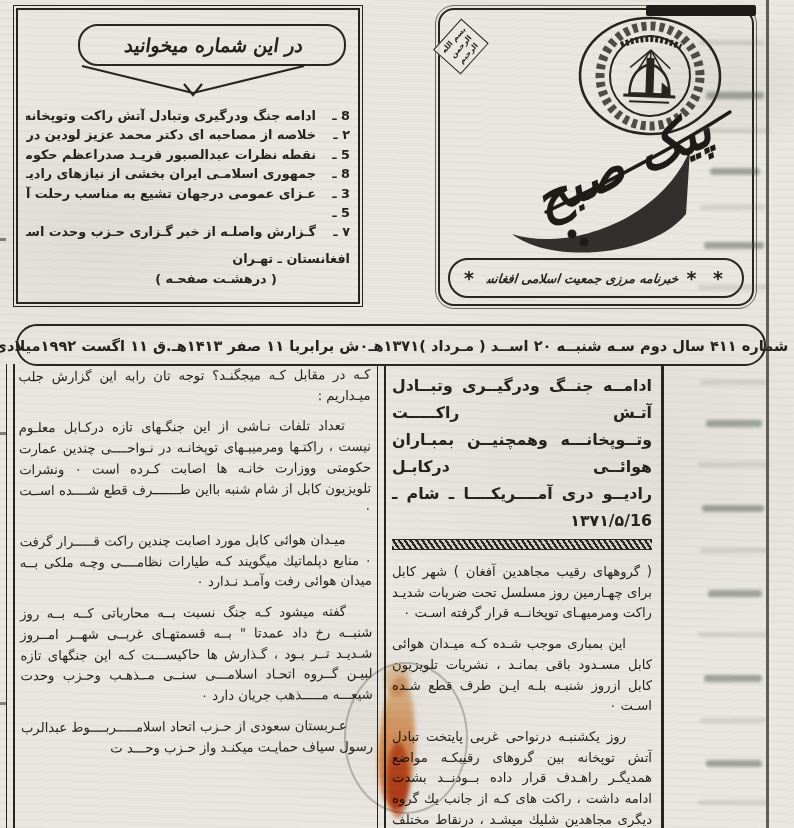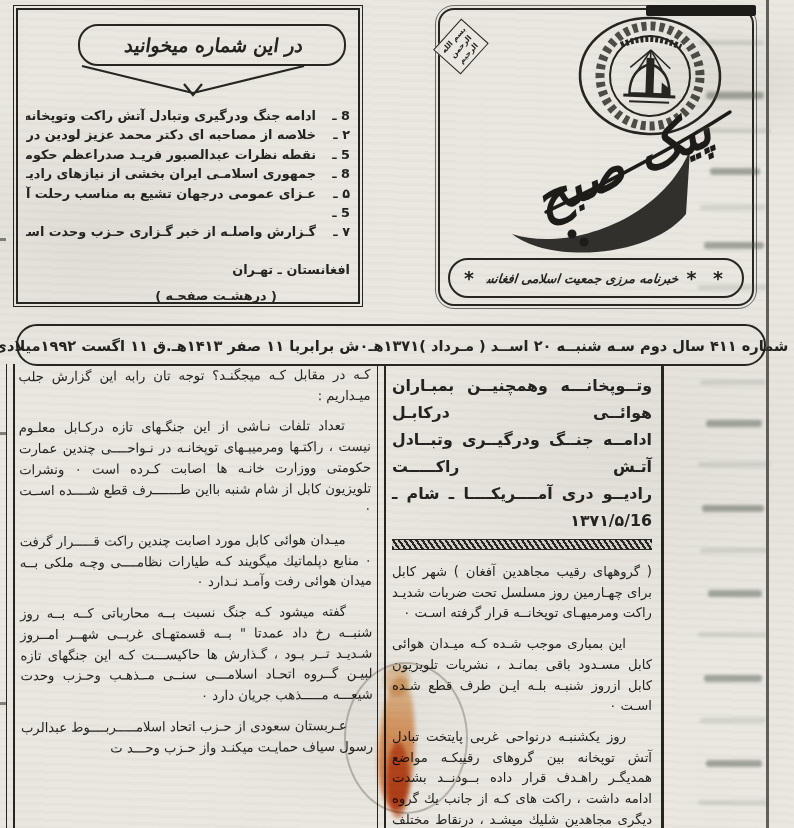--- a/index.html
+++ b/index.html
@@ -20,22 +20,22 @@
     border:2.5px solid #26251f;outline:1.2px solid #26251f;outline-offset:2px;
     padding:6px 8px 4px 8px;box-sizing:border-box;direction:rtl;}
   .toc-pill{position:relative;margin:8px 4px 0 52px;height:38px;border:2px solid #26251f;
     border-radius:20px;display:flex;align-items:center;justify-content:center;}
   .toc-title{font-size:19px;font-weight:700;font-style:italic;letter-spacing:1px;transform:skewX(6deg);}
   .toc-arrow{position:absolute;left:60px;top:52px;width:230px;height:36px;}
   .toc-list{margin-top:40px;}
   .toc-item{display:flex;gap:4px;font-size:12.8px;font-weight:700;line-height:19.4px;}
   .toc-num{flex:none;width:30px;}
   .toc-text{flex:1;white-space:nowrap;overflow:hidden;}
-  .toc-cont{font-size:12.8px;font-weight:700;line-height:20px;margin-top:18px;}
-  .toc-note{font-size:12.8px;font-weight:700;text-align:center;transform:translateX(28px);margin-top:8px;}
+  .toc-cont{font-size:12.8px;font-weight:700;line-height:20px;margin-top:7px;}
+  .toc-note{font-size:12.8px;font-weight:700;text-align:center;transform:translateX(28px);margin-top:2px;}
   
   .mast-box{position:absolute;left:438px;top:8px;width:316px;height:298px;
     border:2.2px solid #26251f;border-radius:16px;outline:1px solid rgba(38,37,31,.65);outline-offset:2px;
     box-sizing:border-box;}
   .mast-topbar{position:absolute;left:206px;top:-5px;width:110px;height:11px;background:#1d1c19;border-radius:2px;}
   .bismillah{position:absolute;left:0px;top:18px;width:36px;font-size:7.5px;line-height:1.3;
     border:1.5px solid #26251f;padding:3px 2px;text-align:center;font-weight:700;
     transform:rotate(-48deg);background:rgba(233,231,224,.92);}
   .emblem{position:absolute;left:134px;top:4px;width:152px;height:124px;transform:rotate(2deg);}
   .nameplate-wrap{position:absolute;left:14px;top:96px;width:286px;height:156px;}
@@ -102,21 +102,21 @@
         </div>
       <div class="toc-item">
           <span class="toc-num">5 ـ</span>
           <span class="toc-text">نقطه نظرات عبدالصبور فریـد  صدراعظم حکومت موقت ۰</span>
         </div>
       <div class="toc-item">
           <span class="toc-num">8 ـ</span>
           <span class="toc-text">جمهوری اسلامـی ایران بخشی از نیازهای رادیـوو ......</span>
         </div>
       <div class="toc-item">
-          <span class="toc-num">۵ ـ</span>
+          <span class="toc-num">3 ـ</span>
           <span class="toc-text">عـزای عمومی درجهان تشیع به مناسب رحلت آیت ا .....</span>
         </div>
       <div class="toc-item">
           <span class="toc-num">5 ـ</span>
         </div>
       <div class="toc-item">
           <span class="toc-num">۷ ـ</span>
           <span class="toc-text">گـزارش واصلـه از خبر گـزاری حـزب وحدت اسلامــی</span>
         </div>
     </div>
@@ -164,22 +164,22 @@
   <div class="date-band">
     <span class="date-text">شماره ۴۱۱ سال دوم سـه شنبــه ۲۰ اســد ( مـرداد )۱۳۷۱هـ۰ش برابربا ۱۱ صفر ۱۴۱۳هـ.ق ۱۱ اگست ۱۹۹۲میلادی</span>
   </div>
 
   <div class="vrule vrule-left"></div>
   <div class="vrule vrule-mid"></div>
   <div class="vrule vrule-right"></div>
 
   <div class="col col-right">
     <div class="headline">
+      <div>ادامــه جنــگ ودرگیــری وتبــادل آتـش راکـــــت</div>
       <div>وتــوپخانـــه وهمچنیــن بمبـاران هوائــی درکابـل</div>
-      <div>ادامــه جنــگ ودرگیــری وتبــادل آتـش راکـــــت</div>
       <div>رادیــو دری آمــــریکــــا ـ شام ـ ۱۳۷۱/۵/16</div>
     </div>
     <div class="hatch"></div>
     <p class="para ni">( گروههای رقیب مجاهدین آفغان ) شهر کابل برای چهـارمین روز مسلسل تحت ضربات شدیـد راکت ومرمیهـای توپخانــه قرار گرفته اسـت ۰</p>
     <p class="para">این بمباری موجب شـده کـه میـدان هوائی کابل مسـدود باقی بمانـد ، نشریات تلویزیون کابل ازروز شنبـه بلـه ایـن طرف قطع شـده اسـت ۰</p>
     <p class="para">روز یکشنبـه درنواحی غربی پایتخت تبادل آتش توپخانه بین گروهای رقیبکـه مواضع همدیگـر راهـدف قرار داده بــودنــد بشدت ادامه داشت ، راکت های کـه از جانب یك گروه دیگری مجاهدین شلیك میشـد ، درنقاط مختلف شهر فرود آمــــد ، چندین راکت بعمارات دولتی اصابت نموده است ۰ ویــــك راکت درداخل قصـر ریاست جمهوری منفجـر گـردیـد ۰ هزاران نفر بسواری بس وموتر وحتی پای پیاده از گلوله باری درشهـر فرار میکننـد ۰</p>
   </div>
 
   <div class="col col-left">
     <p class="para ni">کـه در مقابل کـه میجگنـد؟ توجه تان رابه این گزارش جلب میـداریم :</p>

